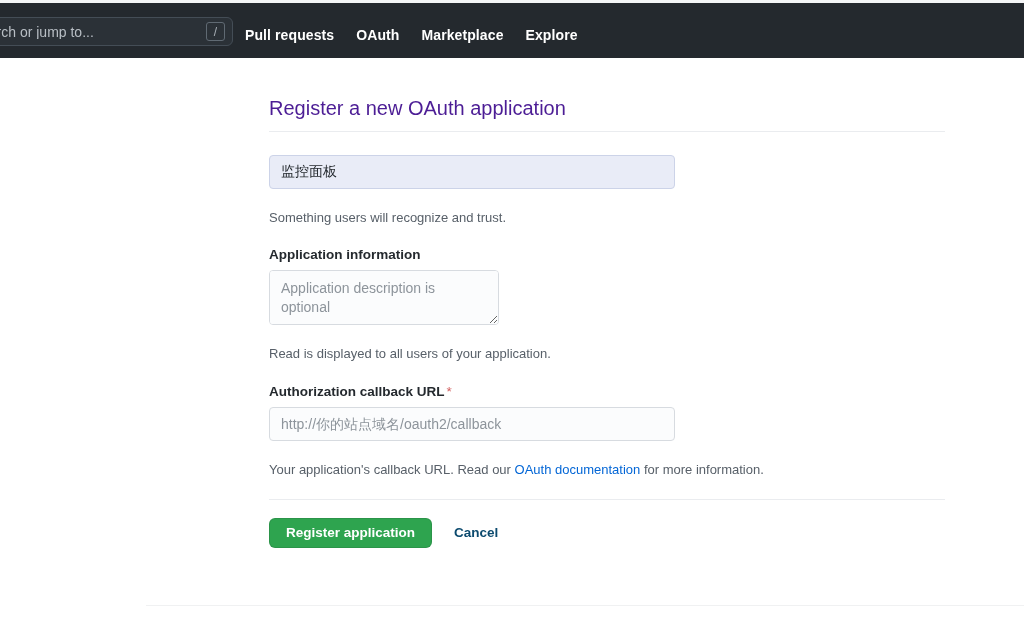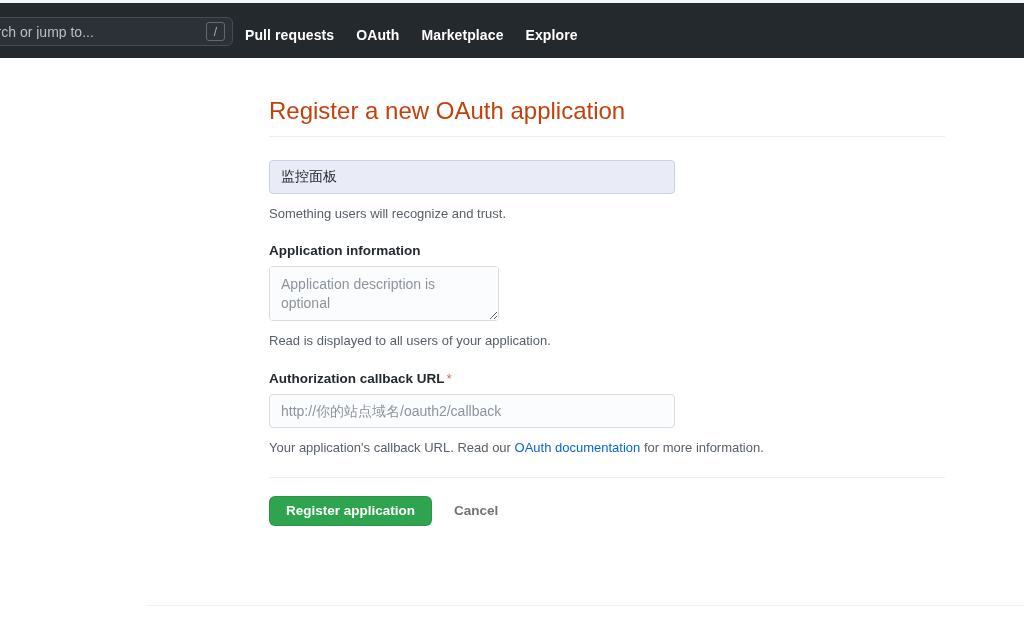--- a/index.html
+++ b/index.html
@@ -93,23 +93,23 @@
   }
 
   .content-col {
     position: absolute;
     left: 269px;
     top: 38px;
     width: 676px;
   }
 
   .page-title {
-    font-size: 24px;
+    font-size: 20px;
     font-weight: normal;
-    color: #c2410c;
+    color: #4c1d95;
     margin: 0;
     padding-bottom: 10px;
     line-height: 1.25;
   }
   .title-rule {
     height: 1px;
     background: #eaecef;
     width: 676px;
     margin-bottom: 23px;
   }
@@ -159,21 +159,21 @@
     display: block;
     resize: vertical;
     outline: none;
     line-height: 1.35;
   }
   .textarea::placeholder { color: #8d949b; opacity: 1; }
 
   .help {
     font-size: 13px;
     color: #586069;
-    margin-top: 11px;
+    margin-top: 20px;
     margin-bottom: 20px;
     line-height: 1.4;
   }
   .help a {
     color: #0366d6;
     text-decoration: none;
   }
 
   .actions-rule {
     height: 1px;
@@ -195,21 +195,21 @@
     color: #ffffff;
     font-size: 13.5px;
     font-weight: bold;
     padding: 0 16px;
     height: 30px;
     line-height: 28px;
     cursor: pointer;
     font-family: "Liberation Sans", "DejaVu Sans", sans-serif;
   }
   .btn-link {
-    color: #737373;
+    color: #0c4a6e;
     font-size: 13.5px;
     font-weight: bold;
     text-decoration: none;
     cursor: pointer;
   }
 
   .footer-rule {
     position: absolute;
     left: 146px;
     top: 547px;

